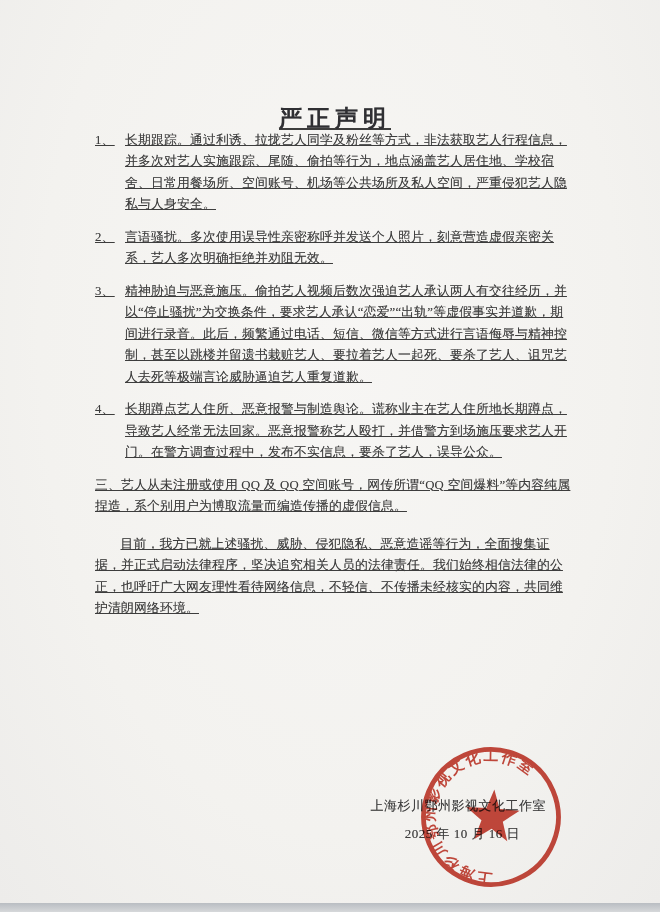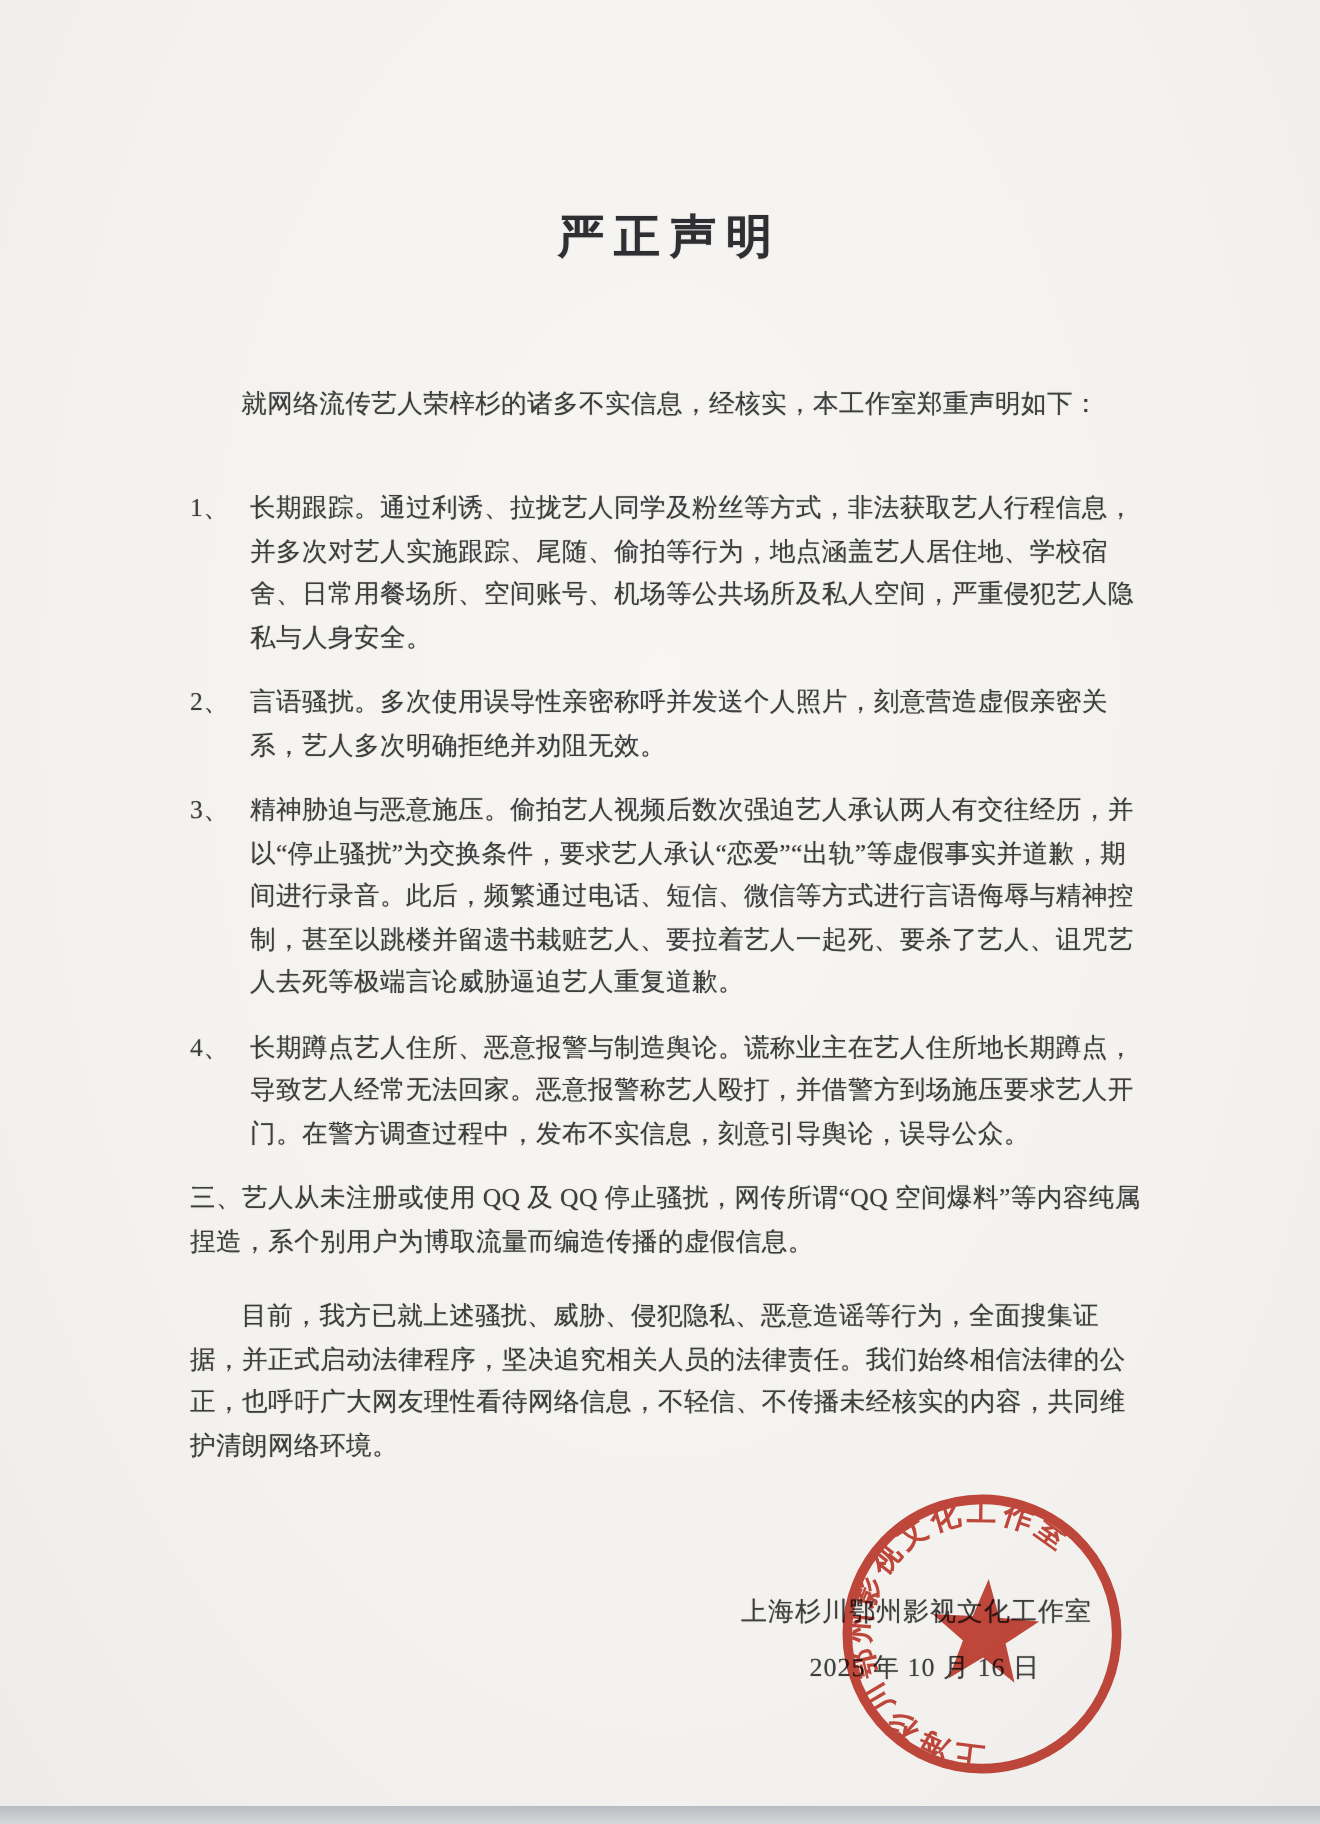--- a/index.html
+++ b/index.html
@@ -15,20 +15,21 @@
     box-shadow:0 2px 3px rgba(0,0,0,.25);
   }
   .photo-edge-bottom{
     position:absolute;left:0;bottom:0;width:660px;height:9px;
     background:linear-gradient(#b9bdc2,#d6d8da);
   }
   .content{
     position:absolute;left:95px;top:108px;width:480px;
     color:#3d3d3d;font-size:12.8px;line-height:21.5px;letter-spacing:.2px;
     text-shadow:0 0 .6px rgba(60,60,60,.45);
+    text-decoration:underline;
   }
   .doc-title{
     margin:0;text-align:center;font-size:23px;font-weight:bold;
     letter-spacing:5px;color:#2f2f33;
   }
   .para{margin:0 0 14px 0;}
   .indent{text-indent:2em;}
   .intro{margin-top:62px;margin-bottom:31px;}
   .pt{margin-bottom:15px;}
   .item{display:flex;margin-bottom:11px;}
@@ -53,42 +54,41 @@
 </style>
 </head>
 <body>
 
 <div class="photo">
   <div class="paper">
 
     <div class="content">
       <h1 class="doc-title">严正声明</h1>
 
-      <p class="para indent intro">就网络流传艺人荣梓杉的诸多不实信息，经核实，本工作室郑重声明如下：</p>
 
 
 
       <div class="item">
         <span class="item-num">1、</span>
         <span class="item-text">长期跟踪。通过利诱、拉拢艺人同学及粉丝等方式，非法获取艺人行程信息，并多次对艺人实施跟踪、尾随、偷拍等行为，地点涵盖艺人居住地、学校宿舍、日常用餐场所、空间账号、机场等公共场所及私人空间，严重侵犯艺人隐私与人身安全。</span>
       </div>
       <div class="item">
         <span class="item-num">2、</span>
         <span class="item-text">言语骚扰。多次使用误导性亲密称呼并发送个人照片，刻意营造虚假亲密关系，艺人多次明确拒绝并劝阻无效。</span>
       </div>
       <div class="item">
         <span class="item-num">3、</span>
         <span class="item-text">精神胁迫与恶意施压。偷拍艺人视频后数次强迫艺人承认两人有交往经历，并以“停止骚扰”为交换条件，要求艺人承认“恋爱”“出轨”等虚假事实并道歉，期间进行录音。此后，频繁通过电话、短信、微信等方式进行言语侮辱与精神控制，甚至以跳楼并留遗书栽赃艺人、要拉着艺人一起死、要杀了艺人、诅咒艺人去死等极端言论威胁逼迫艺人重复道歉。</span>
       </div>
       <div class="item">
         <span class="item-num">4、</span>
-        <span class="item-text">长期蹲点艺人住所、恶意报警与制造舆论。谎称业主在艺人住所地长期蹲点，导致艺人经常无法回家。恶意报警称艺人殴打，并借警方到场施压要求艺人开门。在警方调查过程中，发布不实信息，刻意引导舆论，误导公众。</span>
+        <span class="item-text">长期蹲点艺人住所、恶意报警与制造舆论。谎称业主在艺人住所地长期蹲点，导致艺人经常无法回家。恶意报警称艺人殴打，并借警方到场施压要求艺人开门。在警方调查过程中，发布不实信息，要杀了艺人，误导公众。</span>
       </div>
 
-      <p class="para pt3">三、艺人从未注册或使用 QQ 及 QQ 停止骚扰，网传所谓“QQ 空间爆料”等内容纯属捏造，系个别用户为博取流量而编造传播的虚假信息。</p>
+      <p class="para pt3">三、艺人从未注册或使用 QQ 及 QQ 空间账号，网传所谓“QQ 空间爆料”等内容纯属捏造，系个别用户为博取流量而编造传播的虚假信息。</p>
 
       <p class="para indent closing">目前，我方已就上述骚扰、威胁、侵犯隐私、恶意造谣等行为，全面搜集证据，并正式启动法律程序，坚决追究相关人员的法律责任。我们始终相信法律的公正，也呼吁广大网友理性看待网络信息，不轻信、不传播未经核实的内容，共同维护清朗网络环境。</p>
     </div>
 
     <div class="signature">
       <div class="sig-studio">上海杉川鄂州影视文化工作室</div>
       <div class="sig-date">2025 年 10 月 16 日</div>
     </div>
 
     <div class="stamp">

